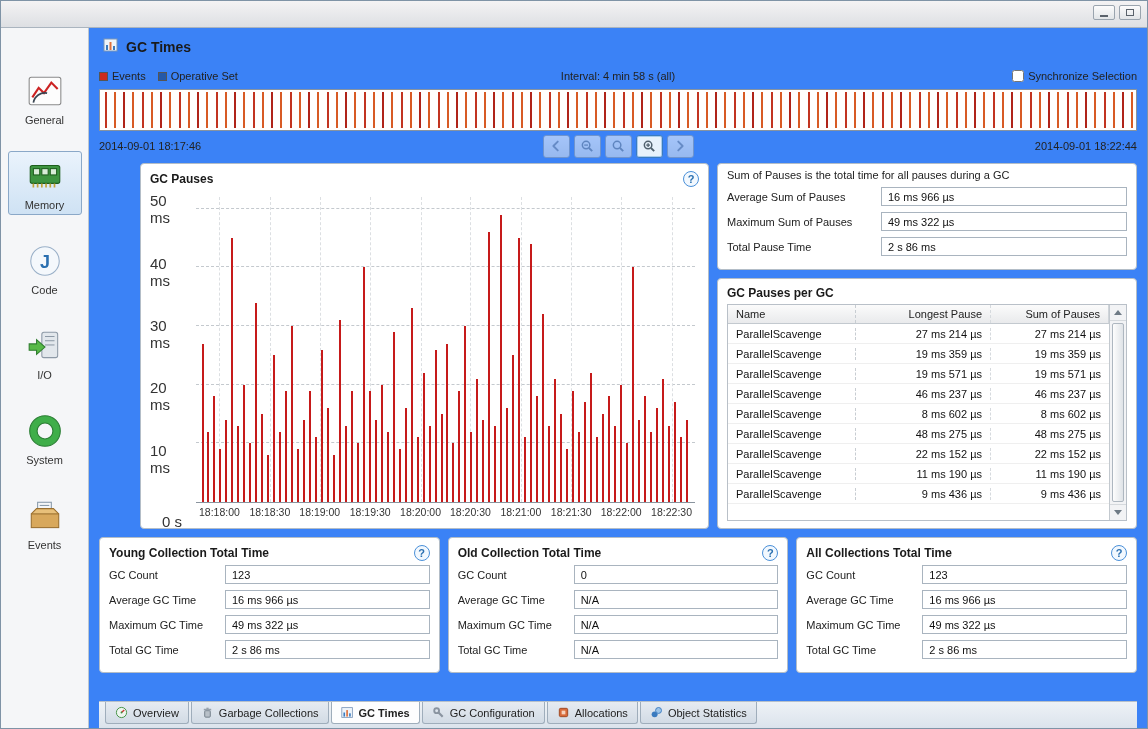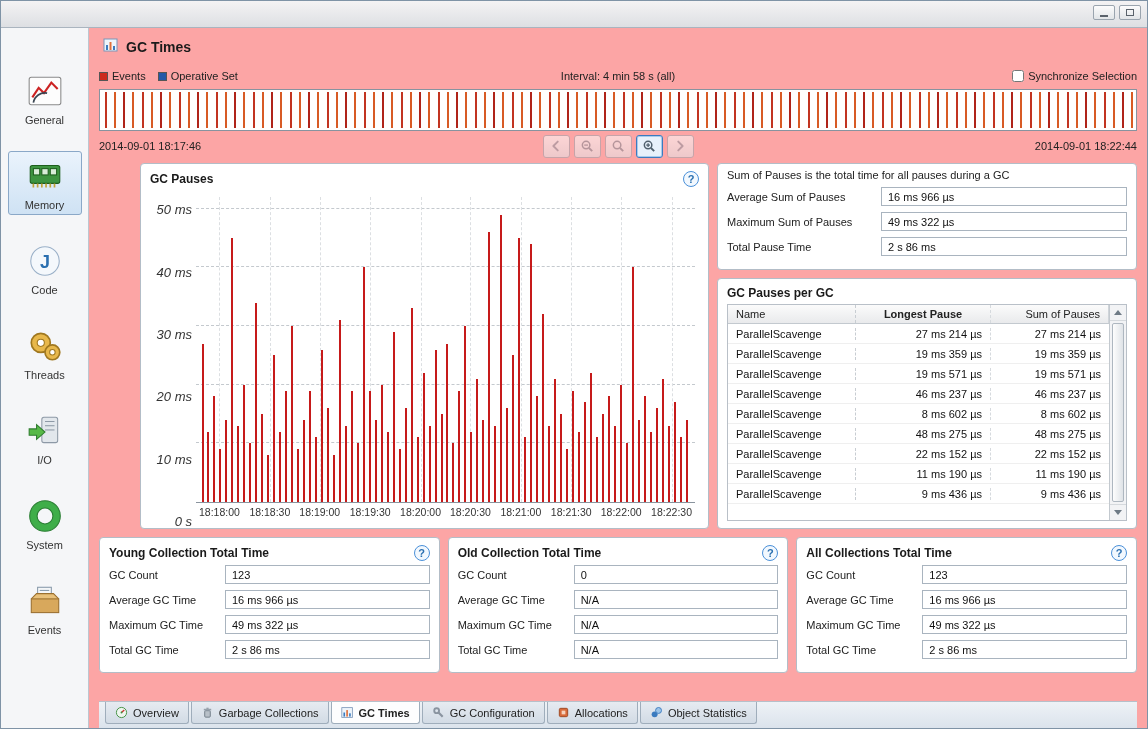--- a/index.html
+++ b/index.html
@@ -13,21 +13,21 @@
   .win-btn{width:22px;height:15px;border:1px solid #9aa4ae;border-radius:2px;background:linear-gradient(#fcfcfc,#e2e5e8);display:flex;align-items:center;justify-content:center;}
   .win-btn .min-glyph{width:8px;border-bottom:2px solid #5a626b;margin-top:6px;}
   .win-btn .max-glyph{width:8px;height:7px;border:1.5px solid #5a626b;}
   
   .bodywrap{flex:1;display:flex;min-height:0;}
   .sidebar{width:88px;background:#f5f6f8;border-right:1px solid #bcc6d0;padding-top:38px;display:flex;flex-direction:column;align-items:center;gap:21px;flex:0 0 auto;}
   .side-item{width:74px;padding:5px 2px 3px;display:flex;flex-direction:column;align-items:center;gap:4px;border:1px solid transparent;border-radius:3px;font-size:11px;color:#333;}
   .side-item.selected{background:linear-gradient(#eaf3fc,#cfe2f4);border-color:#8aa8c8;}
   .side-icon svg{display:block;}
   
-  .main{flex:1;display:flex;flex-direction:column;background:#fca5a5;min-width:0;}
+  .main{flex:1;display:flex;flex-direction:column;background:#3b82f6;min-width:0;}
   .page-header{padding:9px 14px 5px;display:flex;align-items:center;gap:7px;}
   .page-title{font-size:14px;font-weight:bold;color:#1a1a1a;}
   .content{flex:1;padding:4px 10px 0;display:flex;flex-direction:column;min-height:0;}
   
   .legend-row{height:20px;display:flex;align-items:center;position:relative;font-size:11px;color:#222;margin-bottom:3px;}
   .legend{display:flex;align-items:center;gap:12px;}
   .legend .key{display:flex;align-items:center;gap:4px;}
   .swatch{width:9px;height:9px;border:1px solid #555;}
   .swatch.red{background:#cc2b1d;}
   .swatch.blue{background:#2458a8;}
@@ -46,21 +46,21 @@
   
   .panel{border:1px solid #b3bdc7;border-radius:4px;background:#fff;padding:7px 9px;position:relative;}
   .panel-title-row{display:flex;align-items:center;margin-bottom:4px;}
   .panel-title{font-size:12px;font-weight:bold;color:#1a1a1a;}
   .help-icon{margin-left:auto;width:16px;height:16px;border-radius:50%;border:1px solid #4a90d9;color:#2a6fb0;background:#f2f8fe;font-size:11px;font-weight:bold;display:flex;align-items:center;justify-content:center;}
   .mid-row{display:flex;gap:8px;height:366px;margin-bottom:8px;flex:0 0 auto;}
   
   .chart-panel{flex:1;display:flex;flex-direction:column;min-width:0;margin-left:41px;}
   .chart{flex:1;display:flex;min-height:0;padding:6px 4px 0 0;}
   .y-axis{width:46px;position:relative;flex:0 0 auto;}
-  .y-lab{position:absolute;right:4px;transform:translateY(50%);font-size:13px;color:#333;font-style:italic;}
+  .y-lab{position:absolute;right:14px;transform:translateY(50%);font-size:15px;color:#333;}
   .plot-wrap{flex:1;display:flex;flex-direction:column;min-width:0;}
   .plot{flex:1;position:relative;border-bottom:1px solid #8a949e;overflow:hidden;}
   .grid-h{position:absolute;left:0;right:0;border-top:1px dashed #c4c9ce;}
   .grid-v{position:absolute;top:0;bottom:0;border-left:1px dashed #dcdfe2;}
   .spike{position:absolute;bottom:0;width:2px;background:#c61a1a;}
   .x-axis{height:18px;position:relative;font-size:10.5px;color:#333;}
   .x-lab{position:absolute;top:3px;transform:translateX(-50%);white-space:nowrap;}
   
   .right-col{width:420px;display:flex;flex-direction:column;gap:8px;flex:0 0 auto;}
   .panel-subtitle{font-size:11px;color:#222;margin:-2px 0 6px;}
@@ -139,31 +139,20 @@
           <div class="side-label">Memory</div>
         </div>
         <div class="side-item">
           <div class="side-icon">
             <svg width="38" height="38" viewBox="0 0 36 36">
               <circle cx="18" cy="18" r="13.5" fill="#f4f8fc" stroke="#9ab0c8"></circle>
               <text x="18" y="24.5" font-size="17" font-weight="bold" text-anchor="middle" fill="#2a6fb0">J</text>
             </svg>
           </div>
           <div class="side-label">Code</div>
-        </div>
-        <div class="side-item">
-          <div class="side-icon">
-            <svg width="38" height="38" viewBox="0 0 36 36">
-              <circle cx="14" cy="15" r="9" fill="#e8b84b" stroke="#a07820" stroke-width="1.6"></circle>
-              <circle cx="14" cy="15" r="3.4" fill="#fff" stroke="#a07820"></circle>
-              <circle cx="25" cy="24" r="7" fill="#e8b84b" stroke="#a07820" stroke-width="1.6"></circle>
-              <circle cx="25" cy="24" r="2.6" fill="#fff" stroke="#a07820"></circle>
-            </svg>
-          </div>
-          <div class="side-label">Threads</div>
         </div>
         <div class="side-item">
           <div class="side-icon">
             <svg width="38" height="38" viewBox="0 0 36 36">
               <rect x="15" y="5" width="15" height="24" rx="2" fill="#e2e7ec" stroke="#8d99a6"></rect>
               <line x1="18" y1="9" x2="27" y2="9" stroke="#8d99a6"></line>
               <line x1="18" y1="13" x2="27" y2="13" stroke="#8d99a6"></line>
               <line x1="18" y1="17" x2="27" y2="17" stroke="#8d99a6"></line>
               <path d="M3 16 h7 v-4 l8 7 -8 7 v-4 h-7 z" fill="#57b947" stroke="#2f7d2f"></path>
             </svg>
@@ -534,21 +523,21 @@
             </div>
 
             <div class="panel table-panel">
               <div class="panel-title-row">
                 <span class="panel-title">GC Pauses per GC</span>
               </div>
               <div class="gtable">
                 <div class="tcols">
                   <div class="thead">
                       <div class="th c-name">Name</div>
-                      <div class="th c-num1" style="text-align: center; font-weight: bold;">Longest Pause</div>
+                      <div class="th c-num1" style="text-align: right;">Longest Pause</div>
                       <div class="th c-num2" style="text-align: right;">Sum of Pauses</div>
                     </div>
                   <div class="tbody">
                       <div class="trow">
                         <div class="tc c-name">ParallelScavenge</div>
                         <div class="tc c-num1">27 ms 214 µs</div>
                         <div class="tc c-num2">27 ms 214 µs</div>
                       </div>
                       <div class="trow">
                         <div class="tc c-name">ParallelScavenge</div>

